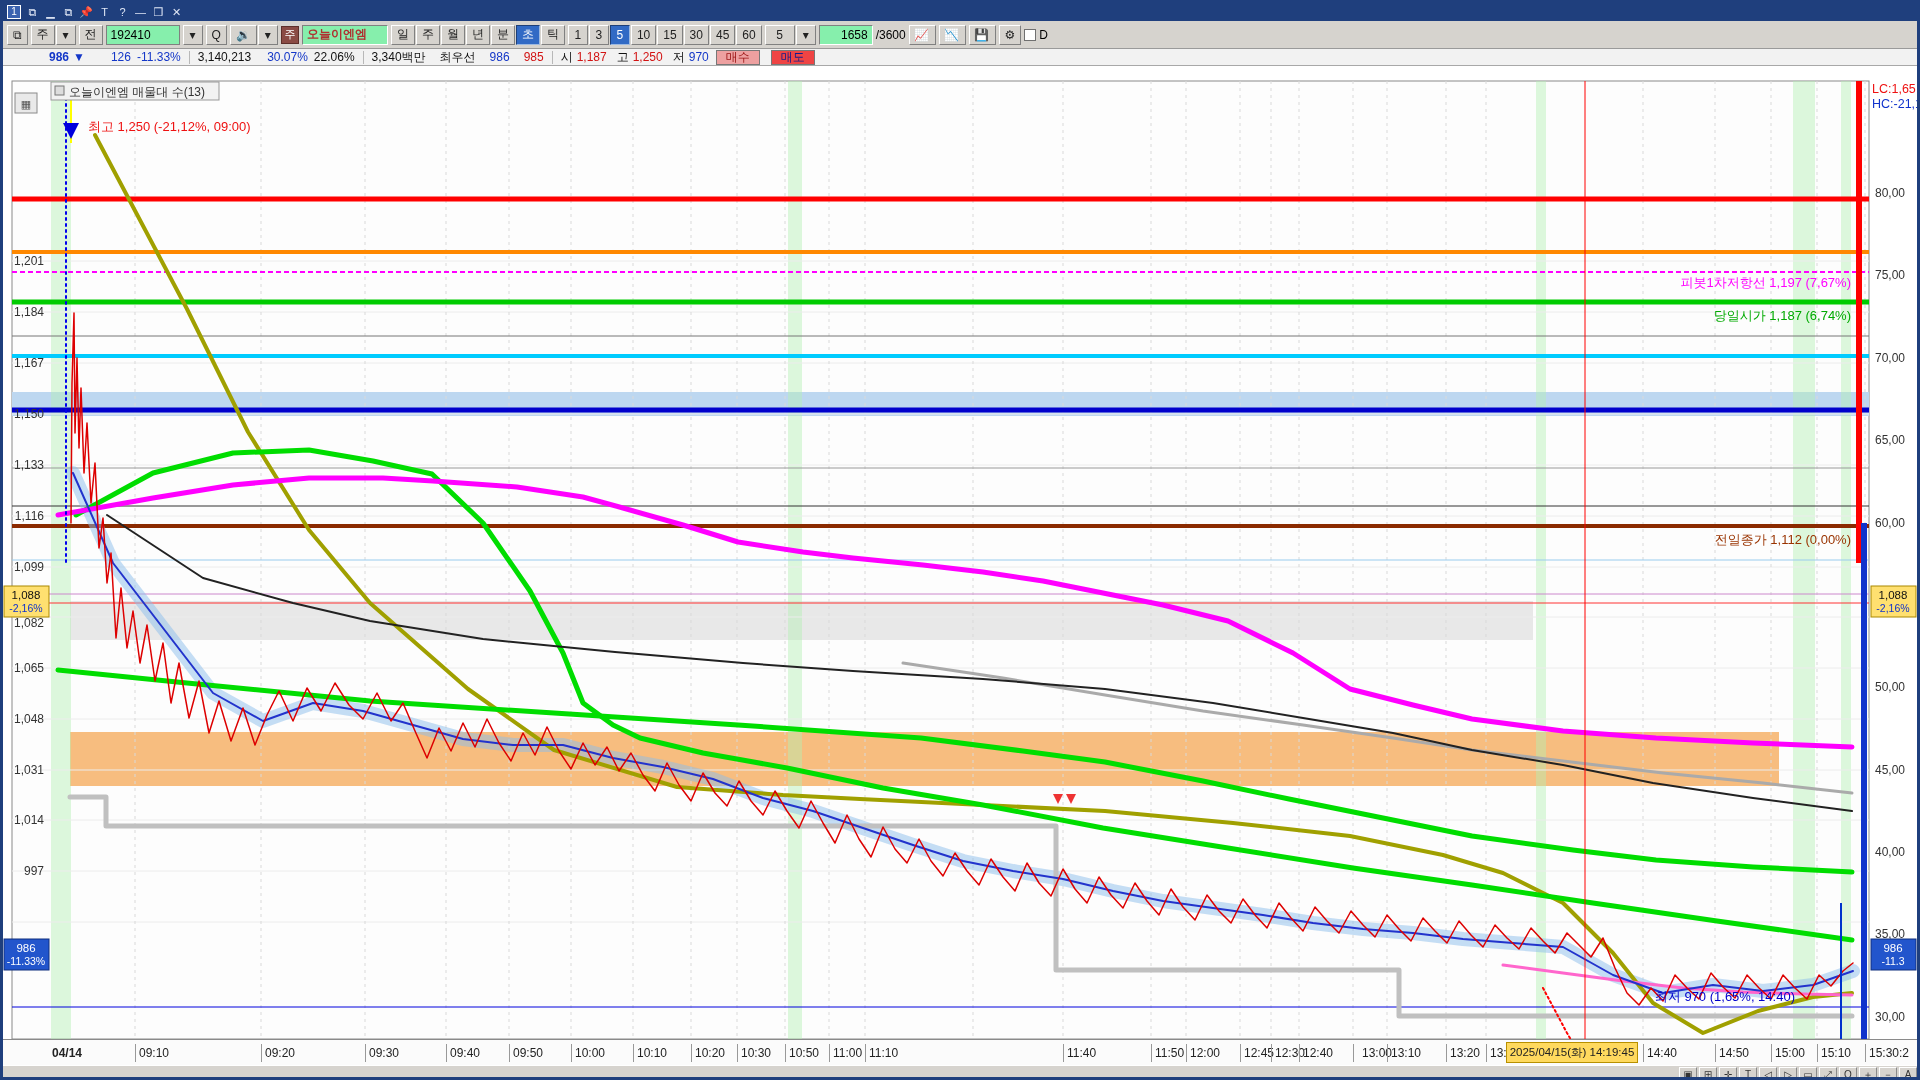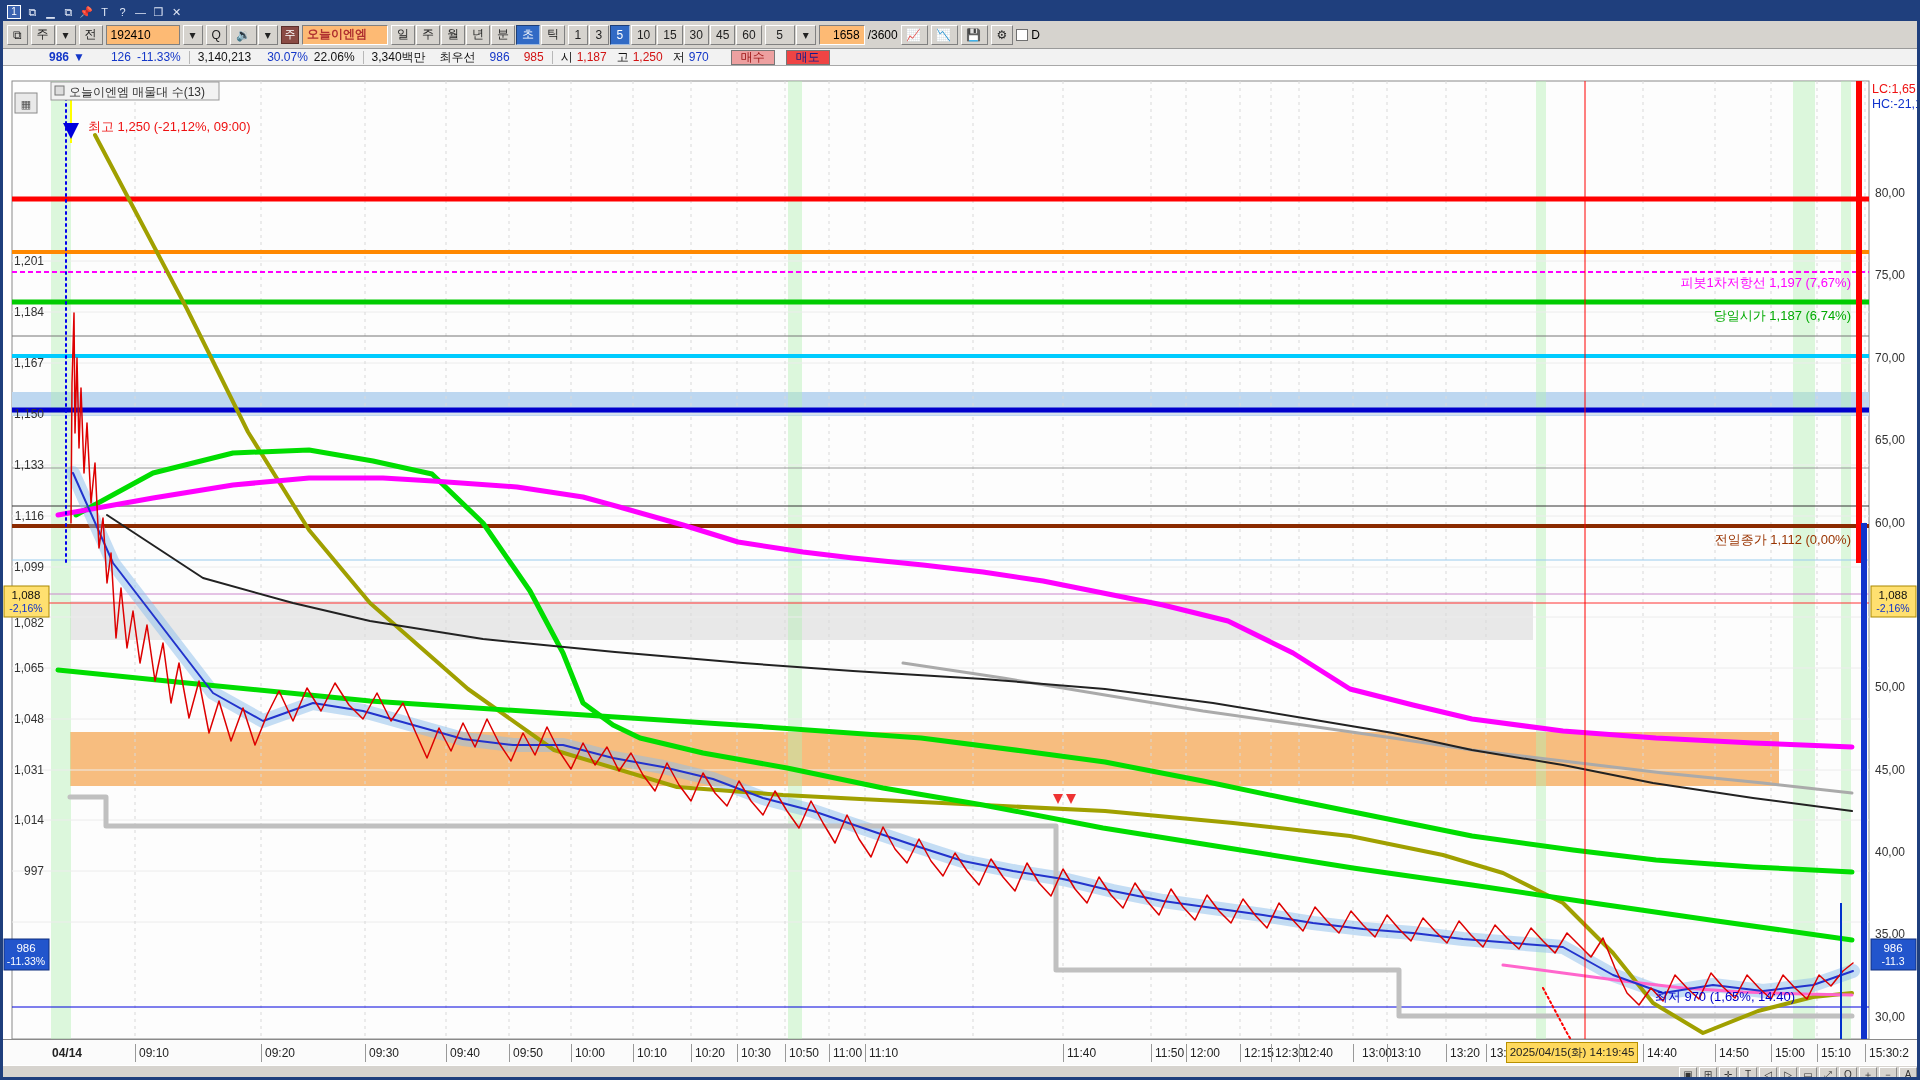--- a/index.html
+++ b/index.html
@@ -14,35 +14,35 @@
   #titlebar .ctrls{flex:0 0 auto;display:flex;gap:3px;margin-right:4px;}
   #titlebar .ctrls span{display:inline-block;min-width:15px;text-align:center;font-size:11px;color:#dfe6f5;cursor:default;}
   
   #toolbar{position:absolute;left:0;top:18px;width:100%;height:28px;background:#d6d3ce;border-bottom:1px solid #9a9a9a;
     display:flex;align-items:center;padding:0 4px;gap:3px;font-size:12px;white-space:nowrap;}
   .btn3d{height:20px;min-width:20px;padding:0 5px;background:#d6d3ce;border:1px solid #808080;
     border-top-color:#fff;border-left-color:#fff;display:inline-flex;align-items:center;justify-content:center;
     font-size:12px;color:#222;}
   .btn3d.sel{background:#316ac5;color:#fff;border-top-color:#1d3f78;border-left-color:#1d3f78;
     border-bottom-color:#9db9e0;border-right-color:#9db9e0;}
-  .sunken{height:20px;background:#fdba74;border:1px solid #808080;border-bottom-color:#fff;border-right-color:#fff;
+  .sunken{height:20px;background:#86efac;border:1px solid #808080;border-bottom-color:#fff;border-right-color:#fff;
     display:inline-flex;align-items:center;padding:0 4px;font-size:12px;}
   .drop{width:16px;}
   .badge{width:18px;height:18px;background:#8a4b44;color:#fff;font-size:11px;display:inline-flex;
     align-items:center;justify-content:center;border:1px solid #5d2f2a;}
   .stockname{color:#b03030;font-weight:bold;min-width:86px;}
   .grp{display:flex;gap:1px;}
   .chk{width:12px;height:12px;background:#fff;border:1px solid #707070;display:inline-block;}
   
   #infobar{position:absolute;left:0;top:46px;width:100%;height:17px;background:#f2f2f2;border-bottom:1px solid #a8a8a8;
     display:flex;align-items:center;font-size:12px;white-space:nowrap;}
   #infobar .sep{width:1px;height:13px;background:#b8b8b8;margin:0 8px;}
   .tblue{color:#1437c8;} .tred{color:#d21414;} .tblk{color:#111;}
   .trade-btn{height:15px;padding:0 9px;font-size:12px;display:inline-flex;align-items:center;border:1px solid #777;}
-  #buyBtn{background:#eda0a0;color:#991111;margin-left:22px;}
+  #buyBtn{background:#eda0a0;color:#991111;margin-left:7px;}
   #sellBtn{background:#ef4444;color:#101d8c;margin-left:11px;}
   
   #chartwrap{position:absolute;left:0;top:63px;width:1920px;height:973px;background:#fff;}
   #timeaxis{position:absolute;left:0;top:1036px;width:1920px;height:26px;background:#fbfbfb;border-top:1px solid #8a8a8a;
     font-size:12px;color:#222;}
   #timeaxis .tick{position:absolute;top:4px;border-left:1px solid #999;padding-left:3px;height:18px;line-height:18px;}
   #timeaxis .tick.first{border-left:none;font-weight:bold;}
   #curTime{position:absolute;top:2px;height:21px;background:#ffd95e;border:1px solid #b89000;color:#222;
     font-size:11.5px;line-height:19px;text-align:center;overflow:hidden;}
   #bottombar{position:absolute;left:0;top:1062px;width:1920px;height:18px;background:#d6d3ce;border-top:1px solid #fff;
@@ -103,21 +103,21 @@
         <span class="btn3d">10</span>
         <span class="btn3d">15</span>
         <span class="btn3d">30</span>
         <span class="btn3d">45</span>
         <span class="btn3d">60</span>
       </span>
     <span class="grp">
       <span class="btn3d" style="min-width:30px">5</span>
       <span class="btn3d drop">▾</span>
     </span>
-    <span class="sunken" style="width:46px;justify-content:flex-end">1658</span>
+    <span class="sunken" style="width:54px;justify-content:flex-end">1658</span>
     <span>/3600</span>
     <span class="btn3d">📈</span>
     <span class="btn3d">📉</span>
     <span class="btn3d">💾</span>
     <span class="btn3d">⚙</span>
     <span class="chk"></span>
     <span>D</span>
   </div>
 
   <div id="infobar">
@@ -295,21 +295,21 @@
       <span class="tick" style="left: 630px;">10:10</span>
       <span class="tick" style="left: 688px;">10:20</span>
       <span class="tick" style="left: 734px;">10:30</span>
       <span class="tick" style="left: 782px;">10:50</span>
       <span class="tick" style="left: 826px;">11:00</span>
       <span class="tick" style="left: 862px;">11:10</span>
       <span class="tick" style="left: 970px; margin-top: 30px;">11:30</span>
       <span class="tick" style="left: 1060px;">11:40</span>
       <span class="tick" style="left: 1148px;">11:50</span>
       <span class="tick" style="left: 1183px;">12:00</span>
-      <span class="tick" style="left: 1237px;">12:15</span>
+      <span class="tick" style="left: 1237px;">12:45</span>
       <span class="tick" style="left: 1268px;">12:30</span>
       <span class="tick" style="left: 1296px;">12:40</span>
       <span class="tick" style="left: 1350px; padding-left: 8px;">13:00</span>
       <span class="tick" style="left: 1384px;">13:10</span>
       <span class="tick" style="left: 1443px;">13:20</span>
       <span class="tick" style="left: 1483px;">13:30</span>
       <span class="tick" style="left: 1640px;">14:40</span>
       <span class="tick" style="left: 1712px;">14:50</span>
       <span class="tick" style="left: 1768px;">15:00</span>
       <span class="tick" style="left: 1814px;">15:10</span>

